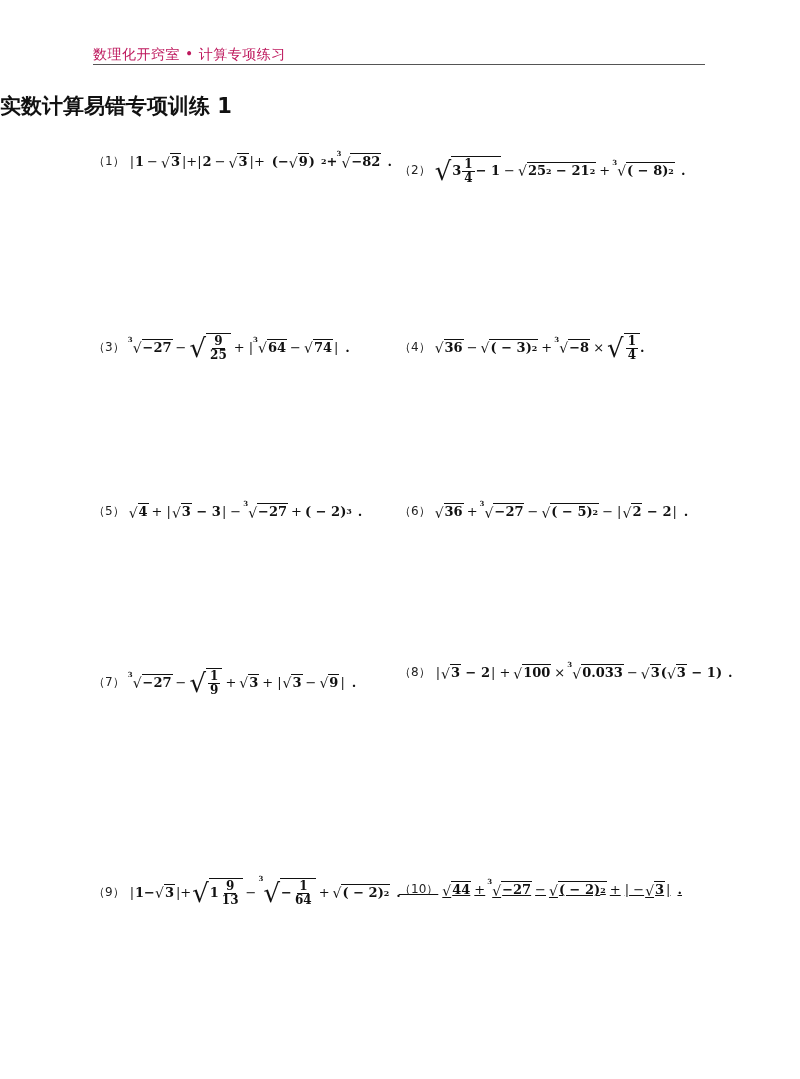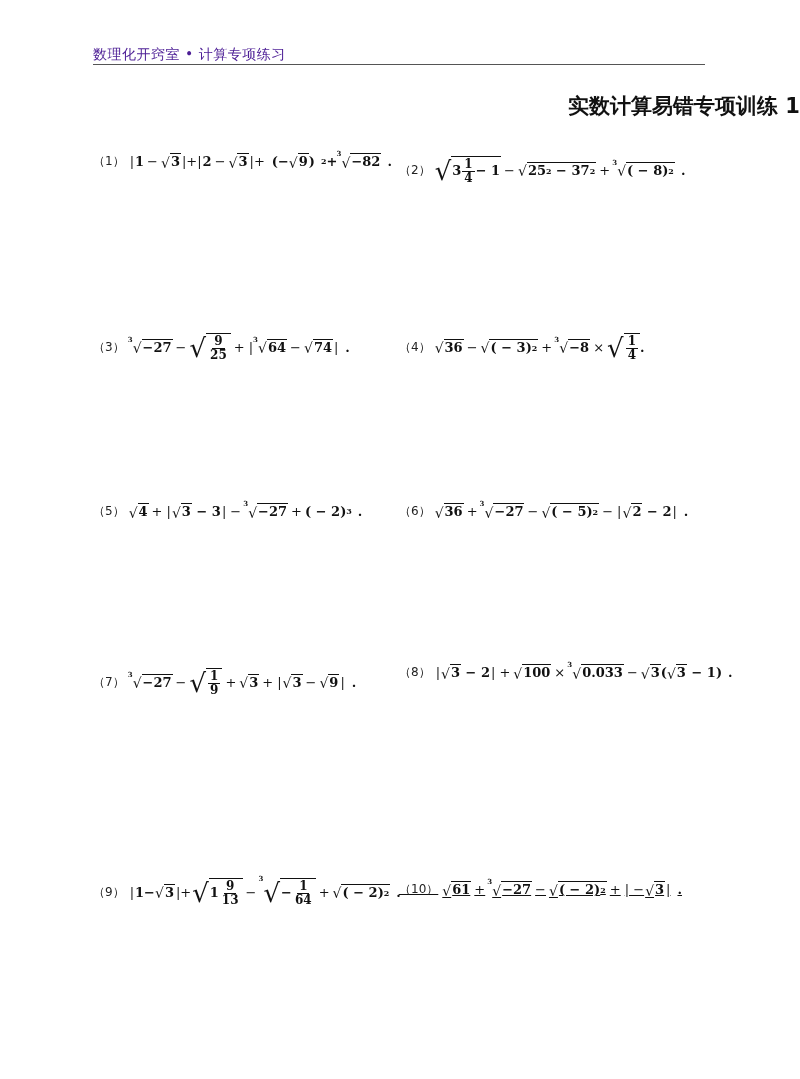--- a/index.html
+++ b/index.html
@@ -1,22 +1,22 @@
 <!DOCTYPE html>
 <html><head>
 <meta charset="utf-8">
 <style>
   html, body { margin: 0; padding: 0; background: #ffffff; }
   body { width: 800px; height: 1079px; position: relative; overflow: hidden;
          font-family: "DejaVu Serif", serif; color: #111; }
   .header { position: absolute; left: 93px; top: 44px; width: 612px; height: 20px;
             border-bottom: 1.5px solid #555; }
-  .header-text { font-family: "DejaVu Serif", serif; font-size: 14px; color: #4c1d95;
+  .header-text { font-family: "DejaVu Serif", serif; font-size: 14px; color: #be185d;
                  letter-spacing: 0.5px; }
-  .title { position: absolute; left: 0; width: 800px; top: 92px; text-align: right;
+  .title { position: absolute; left: 0; width: 800px; top: 92px; text-align: left;
            font-family: "DejaVu Sans", sans-serif; font-weight: bold; font-size: 21px; color: #111; }
   .problem { position: absolute; display: flex; align-items: center; white-space: nowrap;
              font-family: "DejaVu Serif", serif; font-weight: bold; font-size: 13px; }
   .pnum { font-weight: normal; font-size: 12px; color: #222; margin-right: 4px;
           font-family: "DejaVu Sans", sans-serif; }
   .m { display: inline-flex; align-items: center; }
   .op { margin: 0 3px; font-weight: normal; }
   .sqrt { display: inline-flex; align-items: stretch; position: relative; }
   .sqrt .rad { font-weight: normal; font-size: 14px; line-height: 1; display: inline-flex; align-items: flex-end; }
   .sqrt .body { border-top: 1.2px solid #111; padding: 1px 1px 0 1px; display: inline-flex; align-items: center; line-height: 1.1; }
@@ -87,21 +87,21 @@
           </span>
       <span>− 1</span>
     </span>
       </span>
     <span class="op">−</span>
     <span class="sqrt">
         <span class="rad">√</span>
         <span class="body">
           <span>25</span>
           <sup>2</sup>
-          <span style="white-space:pre"> − 37</span>
+          <span style="white-space:pre"> − 21</span>
           <sup>2</sup>
         </span>
       </span>
     <span class="op">+</span>
     <span class="sqrt cbrt">
         <span class="idx">3</span>
         <span class="rad">√</span>
         <span class="body">
           <span>( − 8)</span>
           <sup>2</sup>
@@ -359,21 +359,21 @@
       </span>
     <span class="dot">.</span>
   </span>
 </div>
 
 <div class="problem" style="left:399px; top:881px;text-decoration:underline;">
   <span class="pnum">（10）</span>
   <span class="m">
     <span class="sqrt">
         <span class="rad">√</span>
-        <span class="body">61</span>
+        <span class="body">44</span>
       </span>
     <span class="op">+</span>
     <span class="sqrt cbrt">
         <span class="idx">3</span>
         <span class="rad">√</span>
         <span class="body">−27</span>
       </span>
     <span class="op">−</span>
     <span class="sqrt">
         <span class="rad">√</span>

